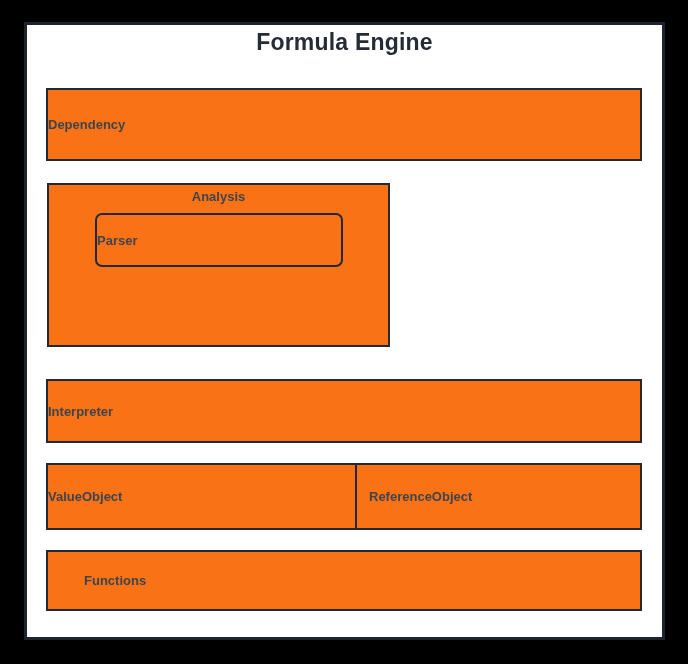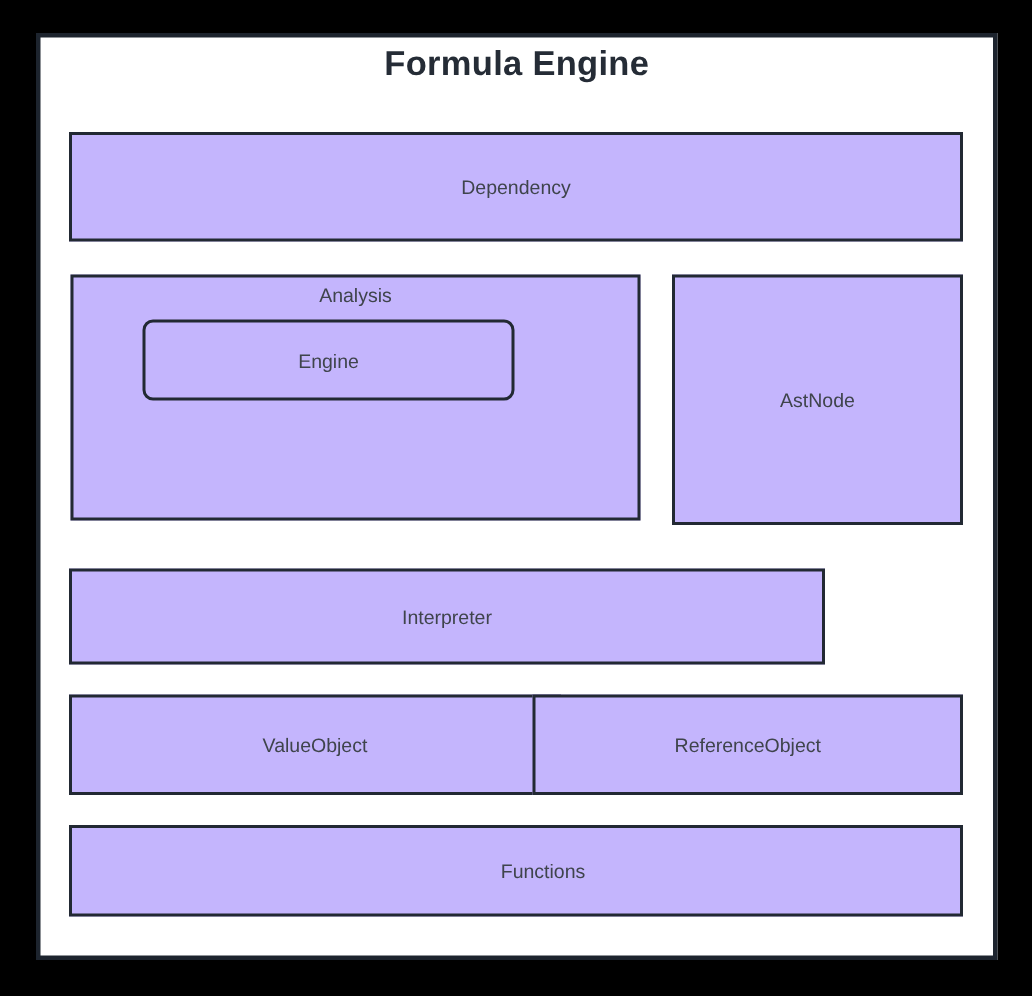--- a/index.html
+++ b/index.html
@@ -35,77 +35,75 @@
     text-align: center;
     font-size: 23px;
     font-weight: bold;
     color: #252c36;
     line-height: 30px;
     letter-spacing: 0.2px;
   }
   .node {
     position: absolute;
     box-sizing: border-box;
-    background: #c4b5fd;
+    background: #f97316;
     border: 2px solid #222933;
     display: flex;
     align-items: center;
-    justify-content: center;
+    justify-content: flex-start;
+    font-weight: bold;
   }
   .node-label {
     font-size: 13px;
     color: #3f444c;
     white-space: nowrap;
   }
   .node-dependency   { left: 19px;  top: 63px;  width: 596px; height: 73px; }
-  .node-analysis     { left: 20px;  top: 158px; width: 380px; height: 164px;
+  .node-analysis     { left: 20px;  top: 158px; width: 343px; height: 164px;
                        display: block; }
   .analysis-label    {
     position: absolute;
     left: 0;
     top: 4px;
     width: 100%;
     text-align: center;
     font-size: 13px;
     color: #3f444c;
   }
   .node-lexer        { left: 46px;  top: 28px;  width: 248px; height: 54px;
                        border-radius: 7px; }
   .node-parser       { left: 46px;  top: 92px;  width: 248px; height: 54px;
                        border-radius: 7px; }
   .node-astnode      { left: 421px; top: 158px; width: 194px; height: 167px; }
-  .node-interpreter  { left: 19px;  top: 354px; width: 504px; height: 64px; }
+  .node-interpreter  { left: 19px;  top: 354px; width: 596px; height: 64px; }
   .node-valueobject  { left: 19px;  top: 438px; width: 328px; height: 67px; }
-  .node-referenceobject { left: 328px; top: 438px; width: 287px; height: 67px; }
+  .node-referenceobject { left: 328px; top: 438px; width: 287px; height: 67px; padding-left: 12px; }
   .node-functions    { left: 19px;  top: 525px; width: 596px; height: 61px; padding-left: 36px; }
 </style>
 </head>
 <body>
 
 <div class="stage">
   <div class="card">
 
     <div class="diagram-title">Formula Engine</div>
 
     <div class="node node-dependency">
       <span class="node-label">Dependency</span>
     </div>
 
     <div class="node node-analysis">
       <div class="analysis-label">Analysis</div>
 
       <div class="node node-lexer">
-        <span class="node-label">Engine</span>
+        <span class="node-label">Parser</span>
       </div>
 
     </div>
 
-    <div class="node node-astnode">
-      <span class="node-label">AstNode</span>
-    </div>
 
     <div class="node node-interpreter">
       <span class="node-label">Interpreter</span>
     </div>
 
     <div class="node node-valueobject">
       <span class="node-label">ValueObject</span>
     </div>
 
     <div class="node node-referenceobject">

